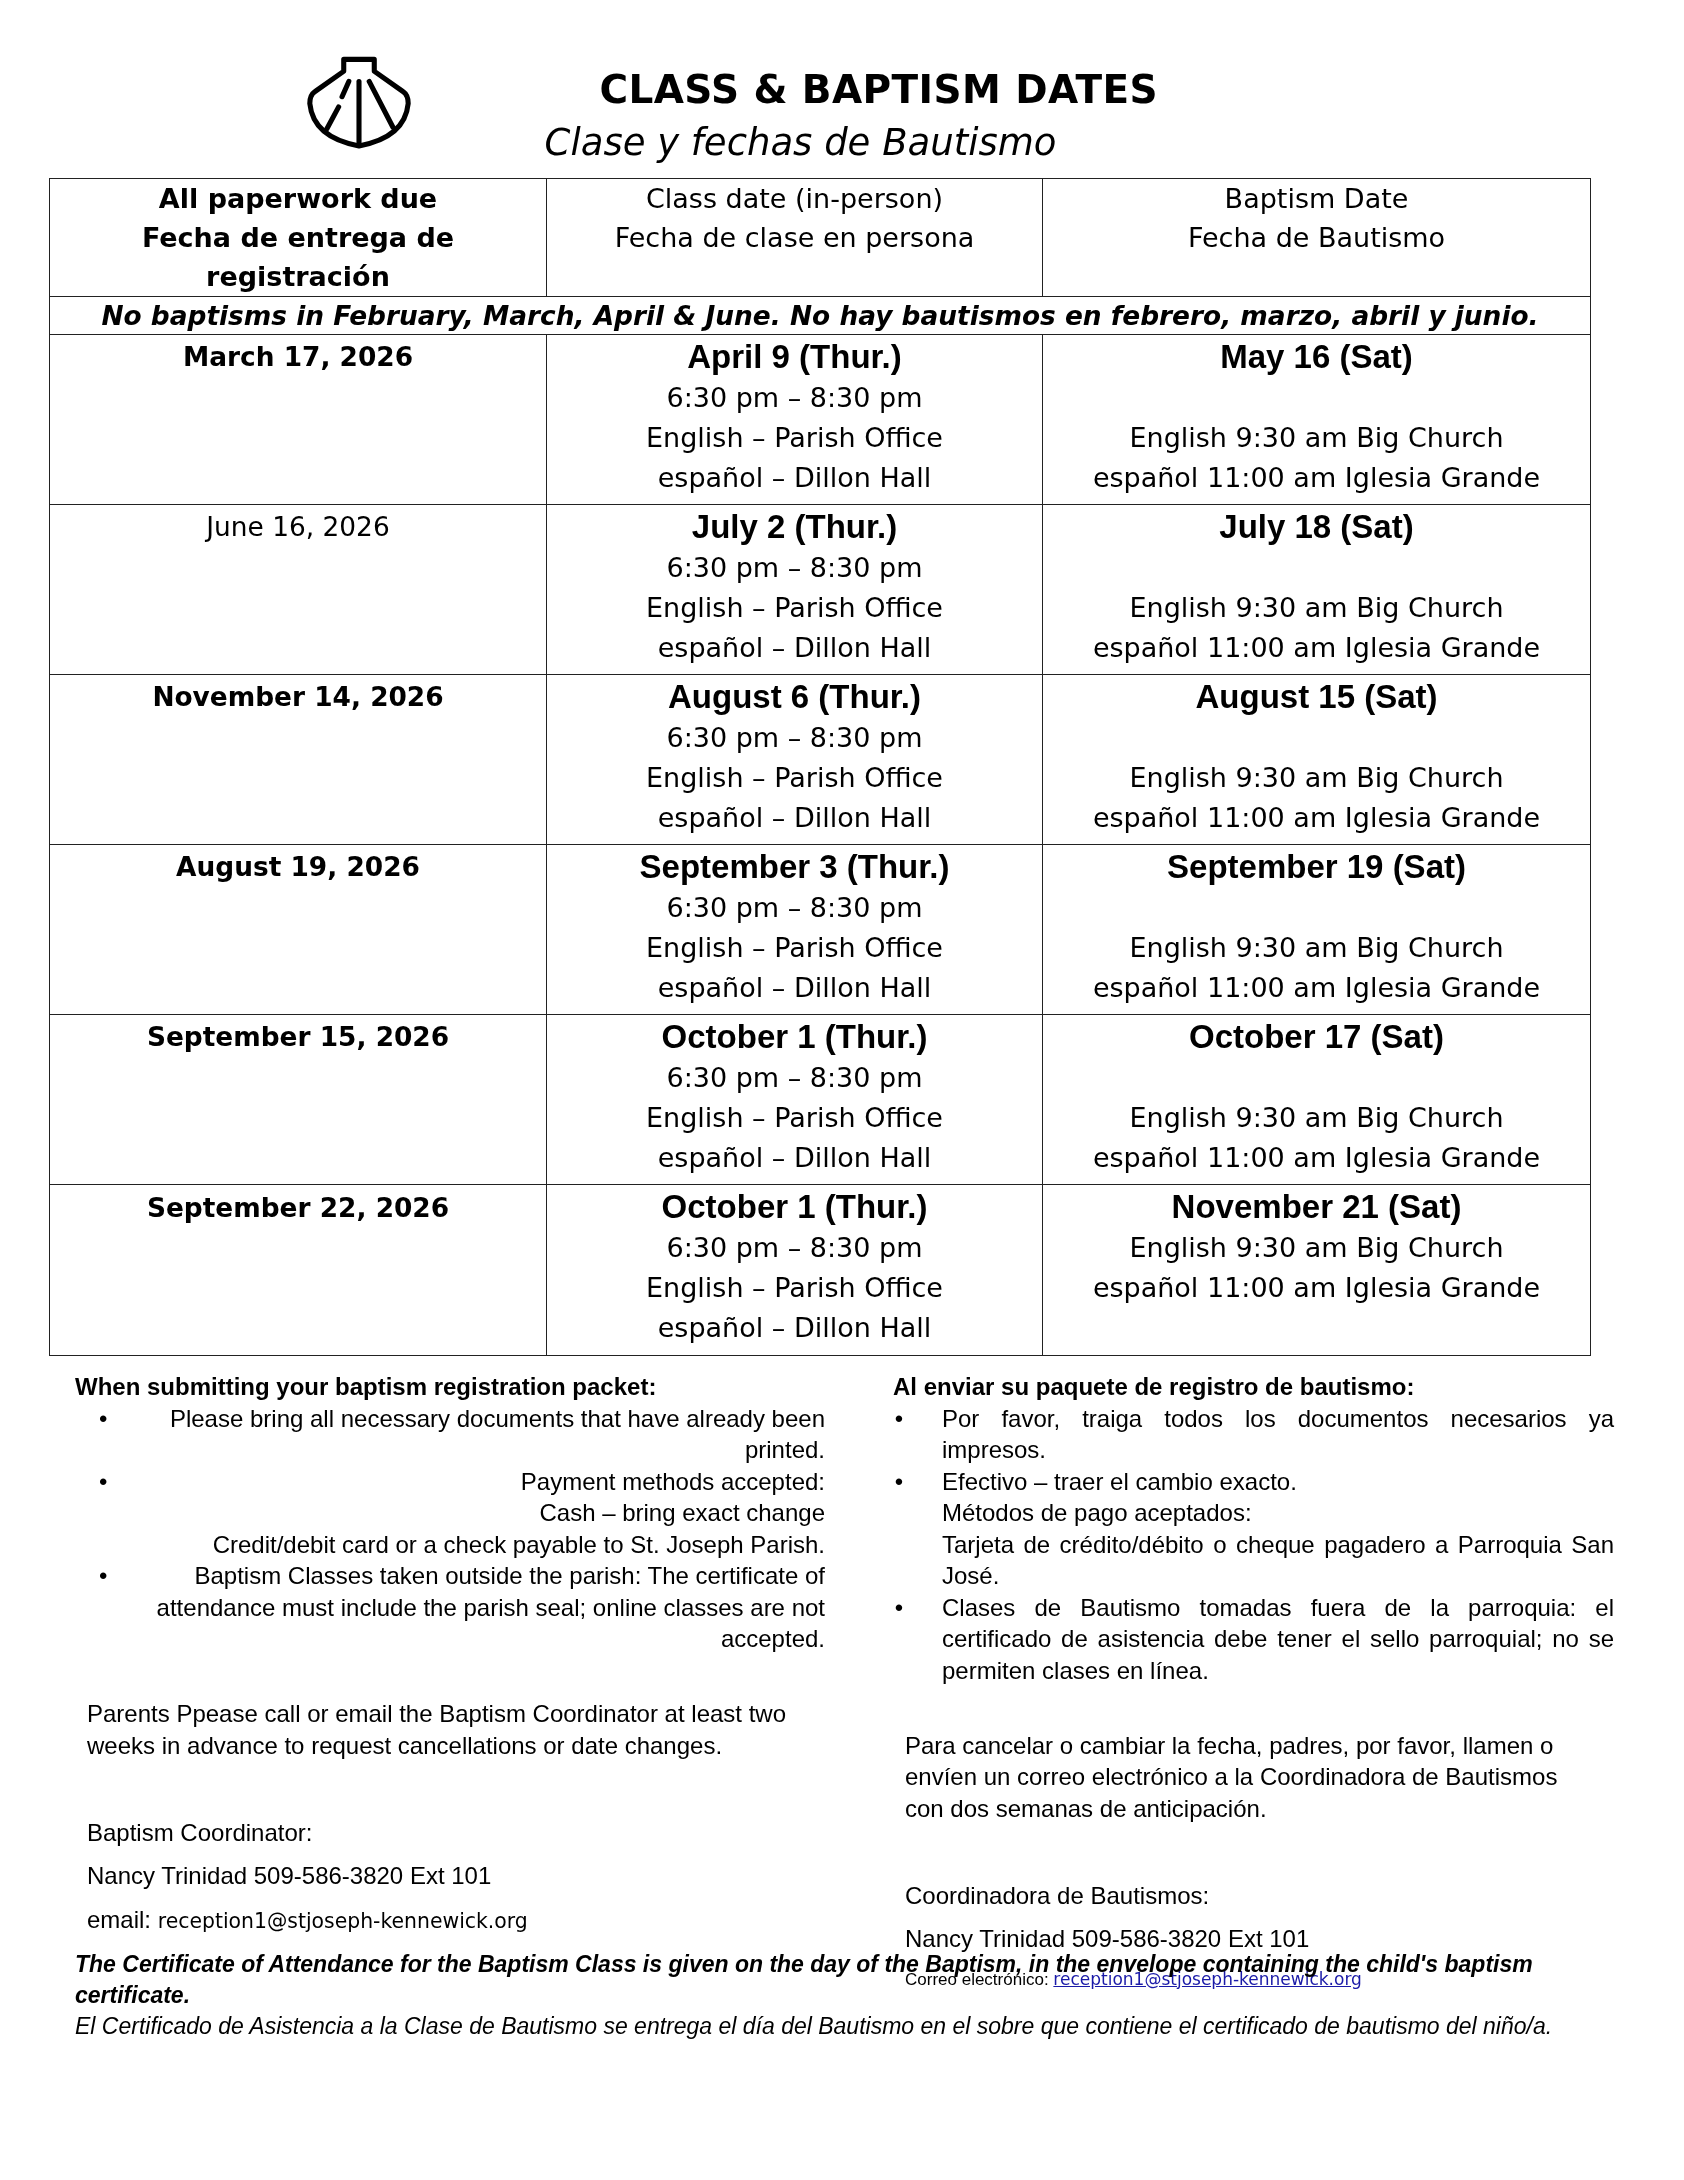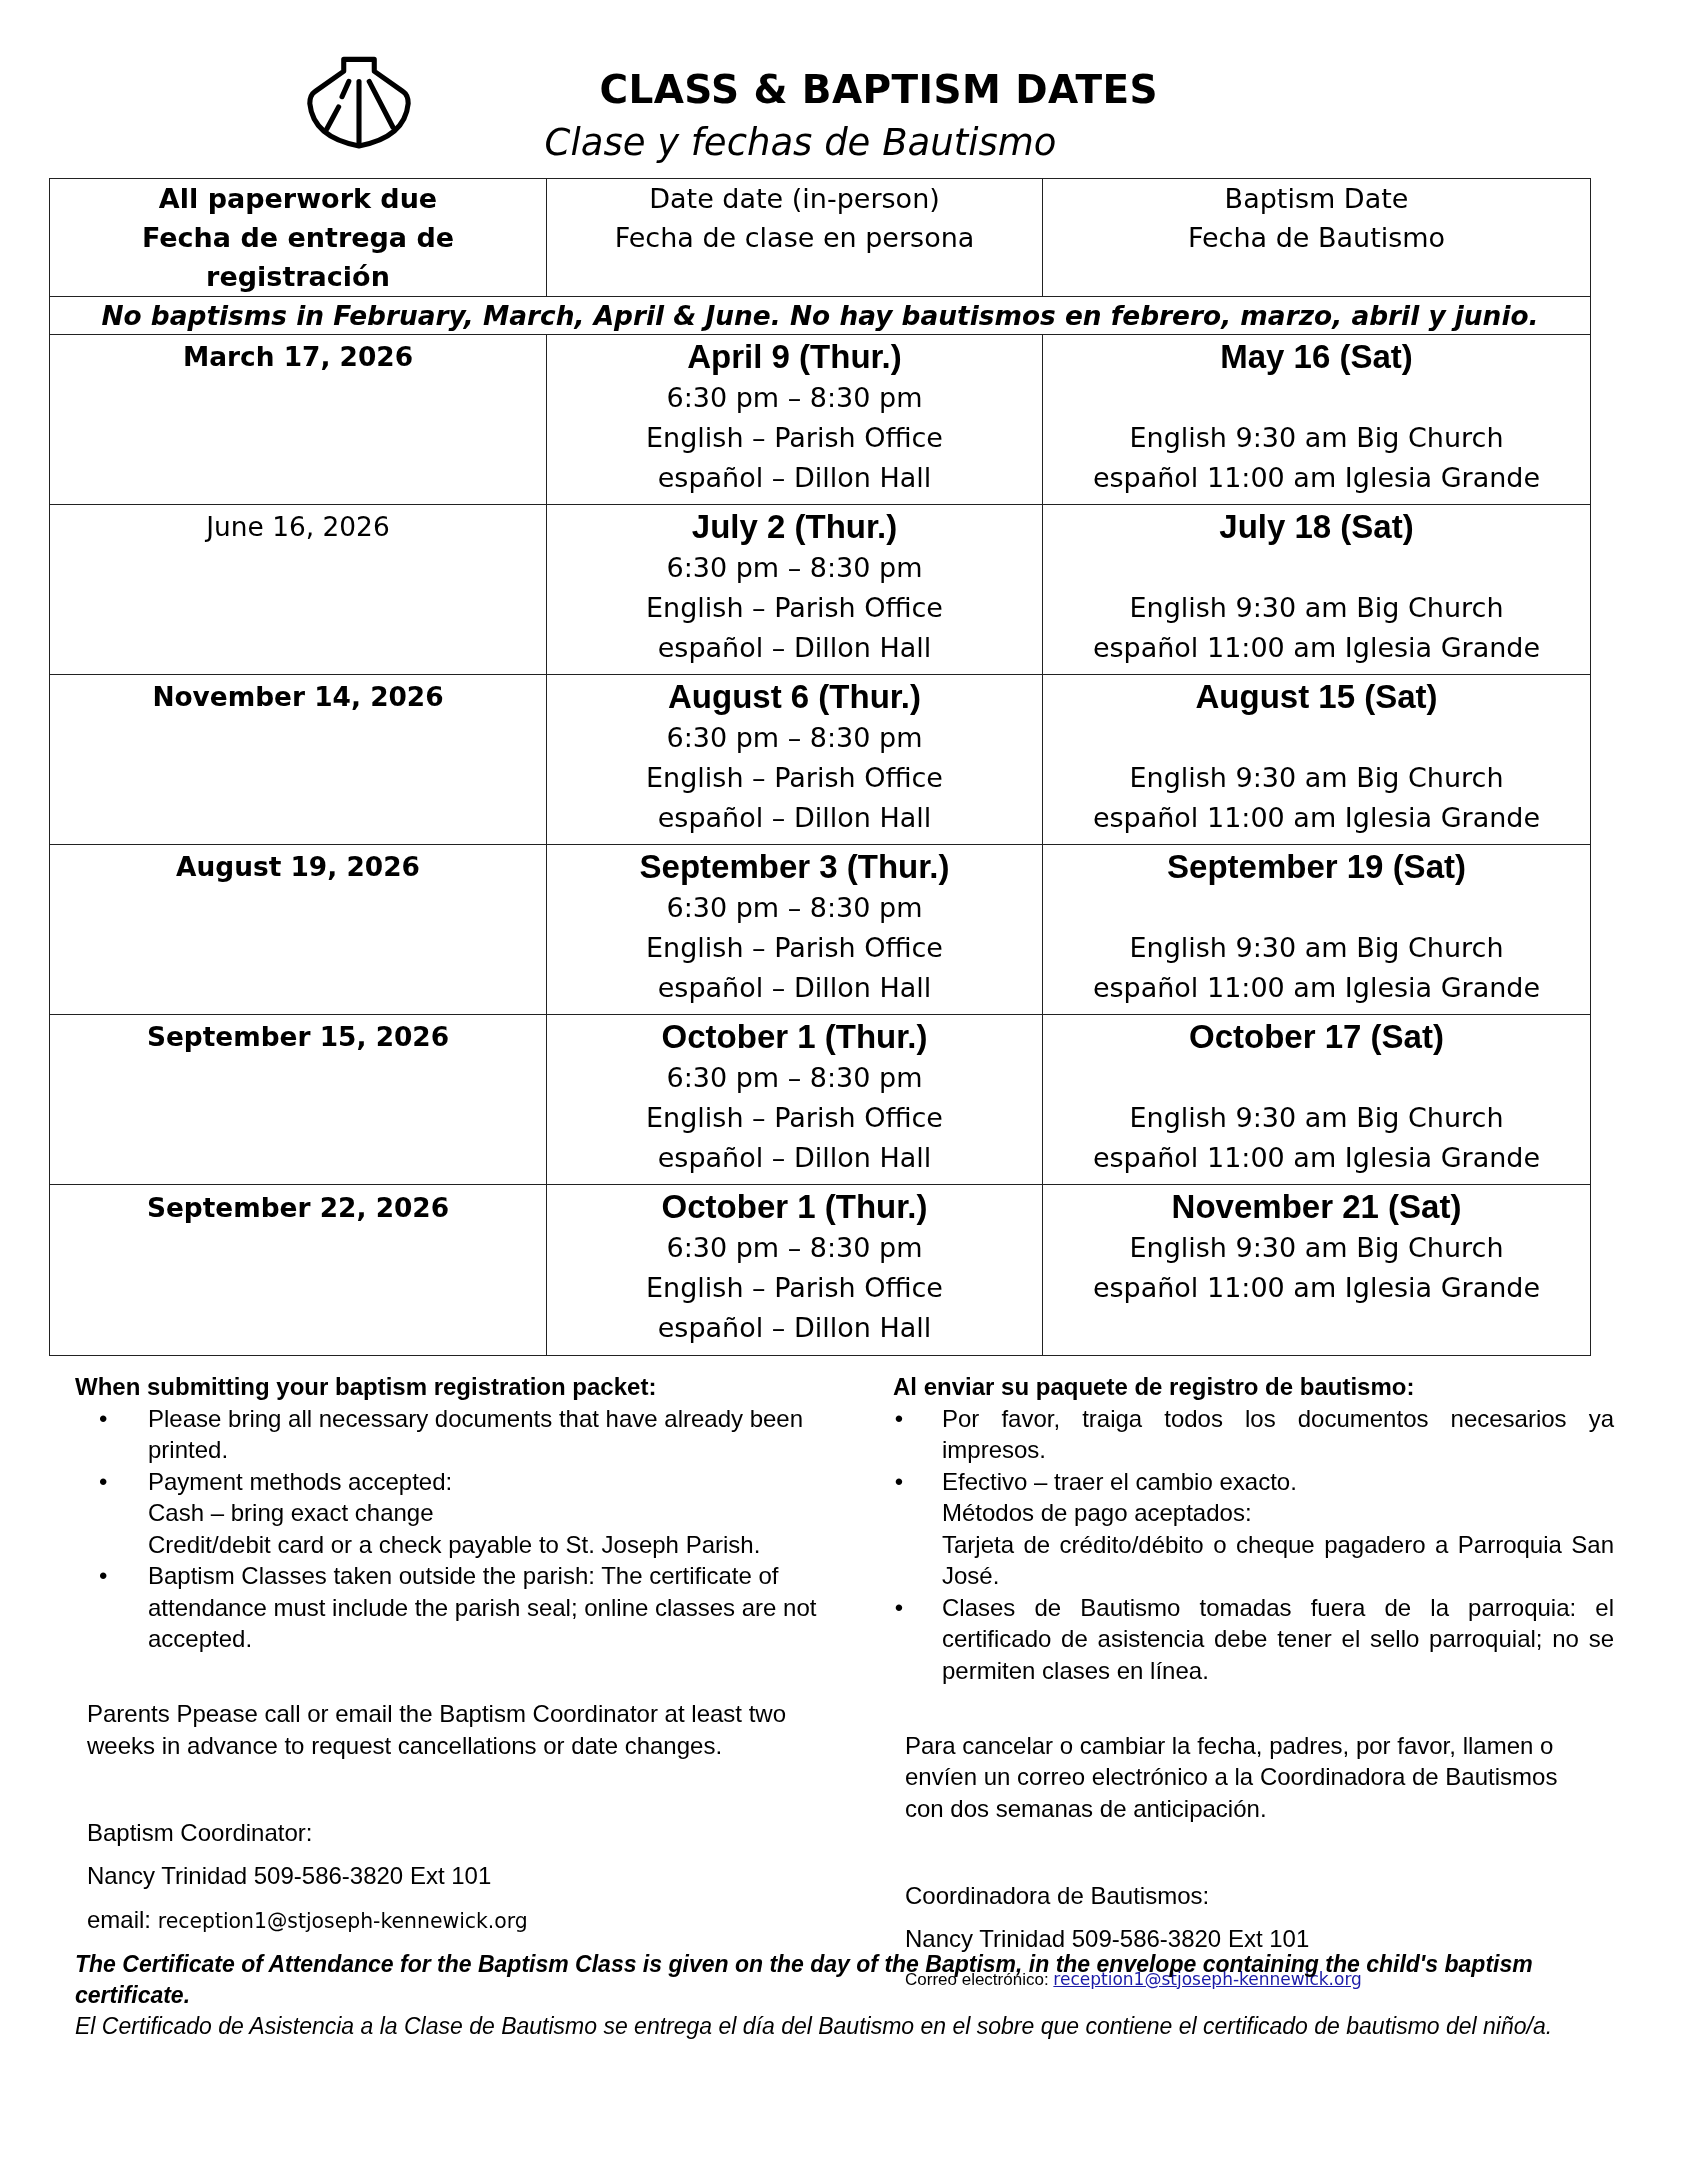--- a/index.html
+++ b/index.html
@@ -25,21 +25,21 @@
   .due.light { font-weight:normal; }
   .cell-lines { padding-top:3.4px; }
   .big { font-family:"Liberation Sans", sans-serif; font-weight:bold; font-size:33px; line-height:43px; }
   .ln { font-size:27px; line-height:40px; }
   .spacer { height:40px; }
 
   .col-left { position:absolute; left:75px; top:1371px; width:750px; font-size:24px; line-height:31.5px; }
   .col-right { position:absolute; left:893px; top:1371px; width:721px; font-size:24px; line-height:31.5px; }
   .sec-head { font-weight:bold; margin:0; }
   ul.blt { list-style:none; margin:0; padding:0; }
-  ul.blt li { position:relative; padding-left:73px; }
+  ul.blt li { position:relative; padding-left:73px;text-align:right; }
   ul.blt li::before { content:"•"; position:absolute; left:24px; top:0; }
   .col-right ul.blt li { padding-left:49px; text-align:justify; }
   .col-right ul.blt li::before { left:1.7px; }
   .gap { height:31.5px; }
   .para { margin:12px; }
   .email-small { font-family:"DejaVu Sans", sans-serif; font-size:20.4px; }
   .correo { font-size:17px; line-height:25.6px; }
   .link { color:#1a1aa8; text-decoration:underline; font-family:"DejaVu Sans", sans-serif; }
 
   .footer { position:absolute; left:75px; top:1949px; width:1533px; font-size:23px; line-height:31px; font-style:italic; }
@@ -67,21 +67,21 @@
       <col class="c2">
       <col class="c3">
     </colgroup>
   <tbody>
       <tr class="hdr">
     <td class="bold">
       <div>All paperwork due</div>
       <div>Fecha de entrega de registración</div>
     </td>
     <td>
-      <div>Date date (in-person)</div>
+      <div>Class date (in-person)</div>
       <div>Fecha de clase en persona</div>
     </td>
     <td>
       <div>Baptism Date</div>
       <div>Fecha de Bautismo</div>
     </td>
   </tr>
   <tr class="note">
     <td colspan="3">No baptisms in February, March, April &amp; June. No  hay bautismos en febrero, marzo, abril y junio.</td>
   </tr>

